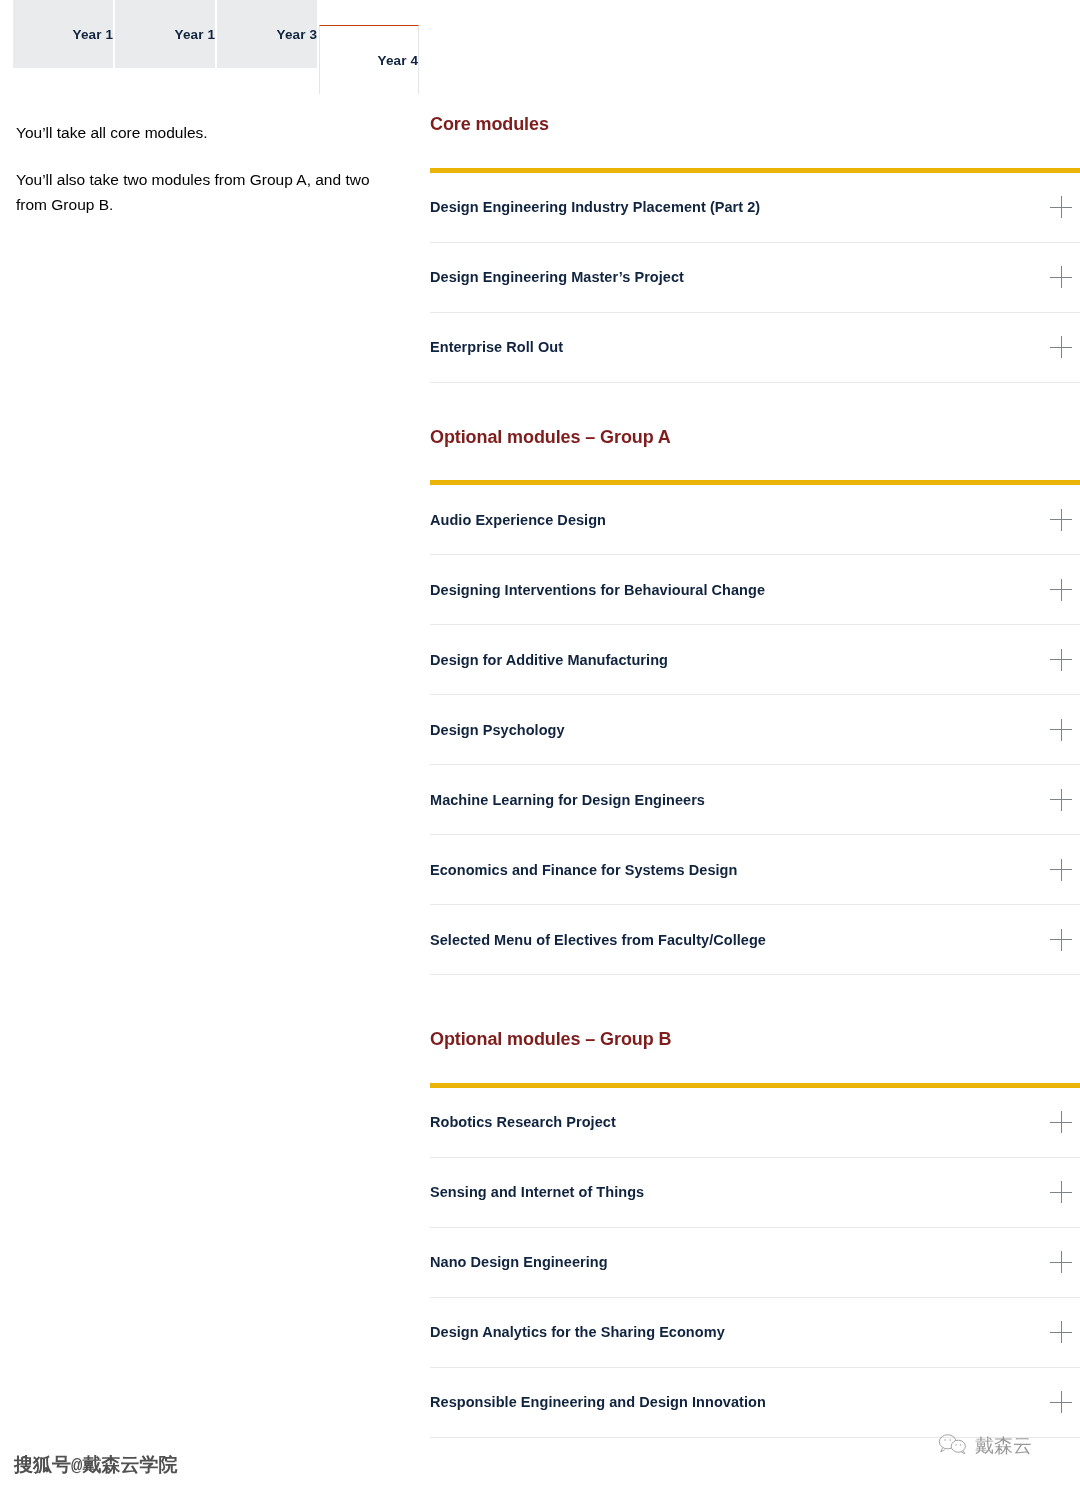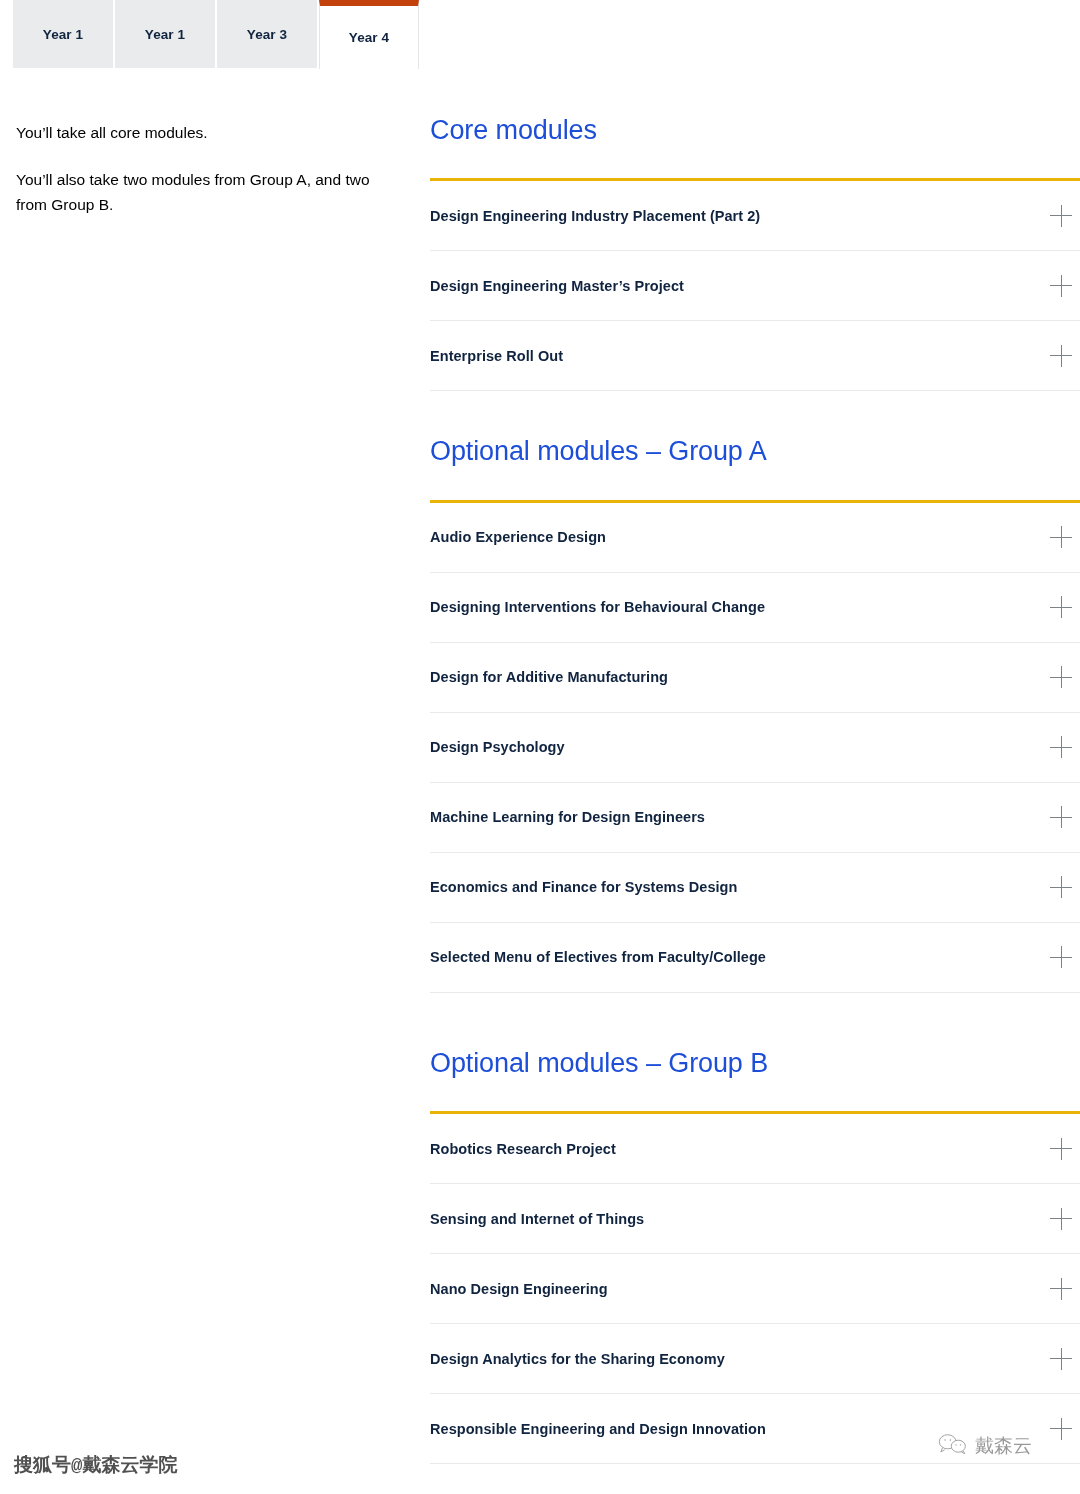--- a/index.html
+++ b/index.html
@@ -26,36 +26,37 @@
     align-items: stretch;
     padding-left: 13px;
     box-sizing: border-box;
   }
   .tab {
     width: 100px;
     margin-right: 2px;
     background: #e9ebec;
     display: flex;
     align-items: center;
-    justify-content: center;
+    justify-content: flex-end;
     font-size: 13.5px;
     font-weight: bold;
     color: #10233f;
     letter-spacing: 0.1px;
     box-sizing: border-box;
     cursor: pointer;
   }
   .tab.active {
     background: #ffffff;
     border-left: 1px solid #e3e5e7;
     border-right: 1px solid #e3e5e7;
-    border-top: 6px solid #c2410c;
+    border-top: 1px solid #c2410c;
     height: 69px;
     position: relative;
     z-index: 3;
+    margin-top: 25px;
   }
 
   
   .page {
     position: relative;
     display: flex;
     padding-top: 0px;
   }
   .sidebar {
     width: 420px;
@@ -70,35 +71,35 @@
     font-weight: 400;
   }
 
   .content {
     width: 660px;
     box-sizing: border-box;
     padding: 46px 0px 0 10px;
   }
 
   .section-title {
-    font-size: 27px;
-    font-weight: normal;
-    color: #1d4ed8;
+    font-size: 18px;
+    font-weight: bold;
+    color: #7f1d1d;
     margin: 0 0 32px 0;
     letter-spacing: -0.1px;
     line-height: 1.2;
   }
   .section + .section {
     margin-top: 56px;
   }
   .section.groupA { margin-top: 44px; }
   .section.groupB { margin-top: 54px; }
 
   .module-list {
-    border-top: 3px solid #eab308;
+    border-top: 5px solid #eab308;
   }
   .module-row {
     height: 69px;
     display: flex;
     align-items: center;
     justify-content: space-between;
     border-bottom: 1px solid #e7e9eb;
     cursor: pointer;
     padding-right: 6px;
   }

